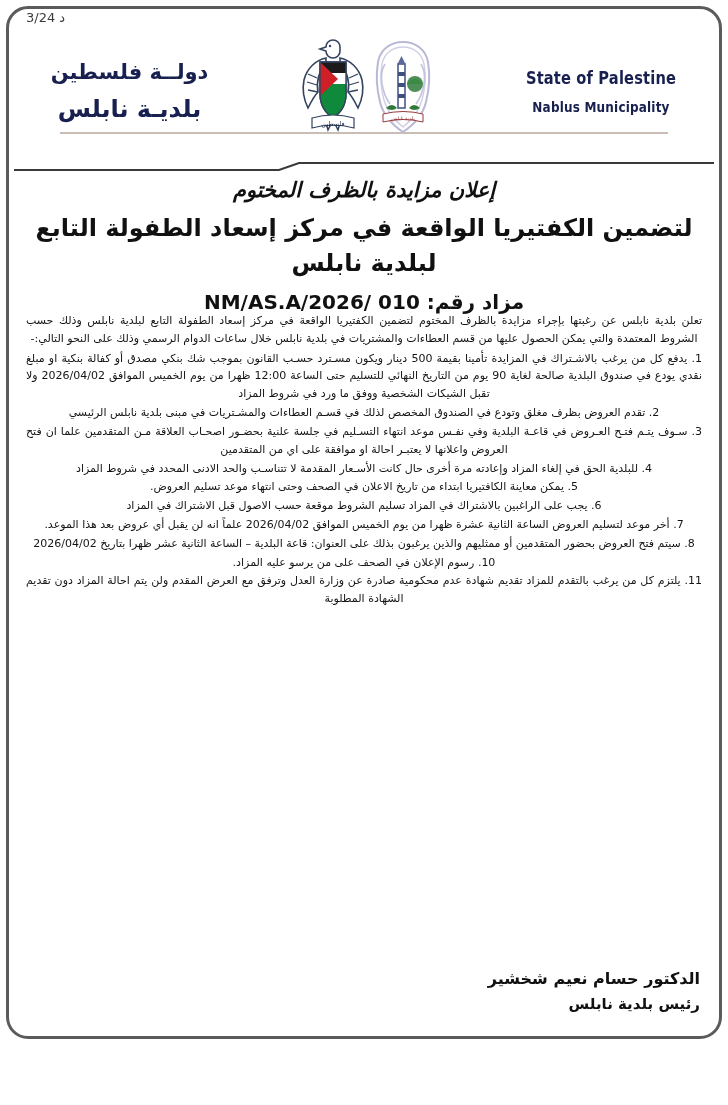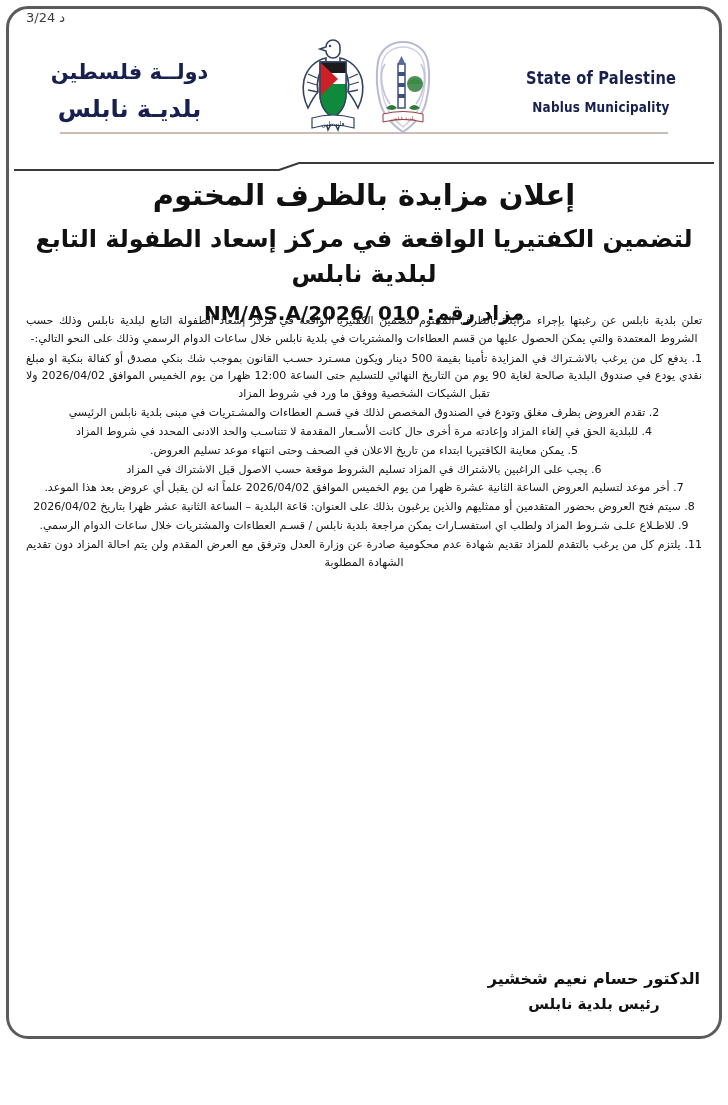--- a/index.html
+++ b/index.html
@@ -117,24 +117,25 @@
   .title-block {
     position: absolute;
     top: 176px;
     left: 30px;
     right: 30px;
     text-align: center;
     direction: rtl;
     color: #111111;
   }
   .title-main {
-    font-size: 29px;
+    font-size: 21px;
     font-weight: bold;
     line-height: 1.35;
     letter-spacing: 0px;
+    font-style: italic;
   }
   .title-sub {
     font-size: 24px;
     font-weight: bold;
     line-height: 1.45;
     margin-top: 7px;
   }
   .title-num {
     font-size: 20px;
     font-weight: bold;
@@ -164,21 +165,21 @@
     text-align: justify;
     text-align-last: center;
   }
 
   
   .signature {
     position: absolute;
     bottom: 30px;
     right: 28px;
     direction: rtl;
-    text-align: center;
+    text-align: right;
     color: #111111;
   }
   .sig-name {
     font-size: 16px;
     font-weight: bold;
     line-height: 1.5;
   }
   .sig-title {
     font-size: 15px;
     font-weight: bold;
@@ -282,26 +283,27 @@
   <div class="title-block">
     <div class="title-main">إعلان مزايدة بالظرف المختوم</div>
     <div class="title-sub">لتضمين الكفتيريا الواقعة في مركز إسعاد الطفولة التابع لبلدية نابلس</div>
     <div class="title-num">مزاد رقم: 010 /NM/AS.A/2026</div>
   </div>
 
   <div class="body">
     <p class="para">تعلن بلدية نابلس عن رغبتها بإجراء مزايدة بالظرف المختوم لتضمين الكفتيريا الواقعة في مركز إسعاد الطفولة التابع لبلدية نابلس وذلك حسب الشروط المعتمدة والتي يمكن الحصول عليها من قسم العطاءات والمشتريات في بلدية نابلس خلال ساعات الدوام الرسمي وذلك على النحو التالي:-</p>
     <p class="clause">1. يدفع كل من يرغب بالاشـتراك في المزايدة تأمينا بقيمة 500 دينار ويكون مسـترد حسـب القانون بموجب شك بنكي مصدق أو كفالة بنكية او مبلغ نقدي يودع في صندوق البلدية صالحة لغاية 90 يوم من التاريخ النهائي للتسليم حتى الساعة 12:00 ظهرا من يوم الخميس الموافق 2026/04/02 ولا تقبل الشيكات الشخصية ووفق ما ورد في شروط المزاد</p>
     <p class="clause">2. تقدم العروض بظرف مغلق وتودع في الصندوق المخصص لذلك في قسـم العطاءات والمشـتريات في مبنى بلدية نابلس الرئيسي</p>
+    <p class="clause">3. سـوف يتـم فتـح العـروض في قاعـة البلدية وفي نفـس موعد انتهاء التسـليم في جلسة علنية بحضـور اصحـاب العلاقة مـن المتقدمين علما ان فتح العروض واعلانها لا يعتبـر احالة او موافقة على اي من المتقدمين</p>
     <p class="clause">4. للبلدية الحق في إلغاء المزاد وإعادته مرة أخرى حال كانت الأسـعار المقدمة لا تتناسـب والحد الادنى المحدد في شروط المزاد</p>
     <p class="clause">5. يمكن معاينة الكافتيريا ابتداء من تاريخ الاعلان في الصحف وحتى انتهاء موعد تسليم العروض.</p>
     <p class="clause">6. يجب على الراغبين بالاشتراك في المزاد تسليم الشروط موقعة حسب الاصول قبل الاشتراك في المزاد</p>
     <p class="clause">7. أخر موعد لتسليم العروض الساعة الثانية عشرة ظهرا من يوم الخميس الموافق 2026/04/02 علماً انه لن يقبل أي عروض بعد هذا الموعد.</p>
     <p class="clause">8. سيتم فتح العروض بحضور المتقدمين أو ممثليهم والذين يرغبون بذلك على العنوان: قاعة البلدية – الساعة الثانية عشر ظهرا بتاريخ 2026/04/02</p>
-    <p class="clause">9. للاطـلاع علـى شـروط المزاد ولطلب اي استفسـارات يمكن مراجعة بلدية نابلس / قسـم العطاءات والمشتريات خلال ساعات الدوام الرسمي.</p>
+    <p class="clause">10. رسوم الإعلان في الصحف على من يرسو عليه المزاد.</p>
     <p class="clause">11. يلتزم كل من يرغب بالتقدم للمزاد تقديم شهادة عدم محكومية صادرة عن وزارة العدل وترفق مع العرض المقدم ولن يتم احالة المزاد دون تقديم الشهادة المطلوبة</p>
   </div>
 
   <div class="signature">
     <div class="sig-name">الدكتور حسام نعيم شخشير</div>
     <div class="sig-title">رئيس بلدية نابلس</div>
   </div>
 
 </div>
 

